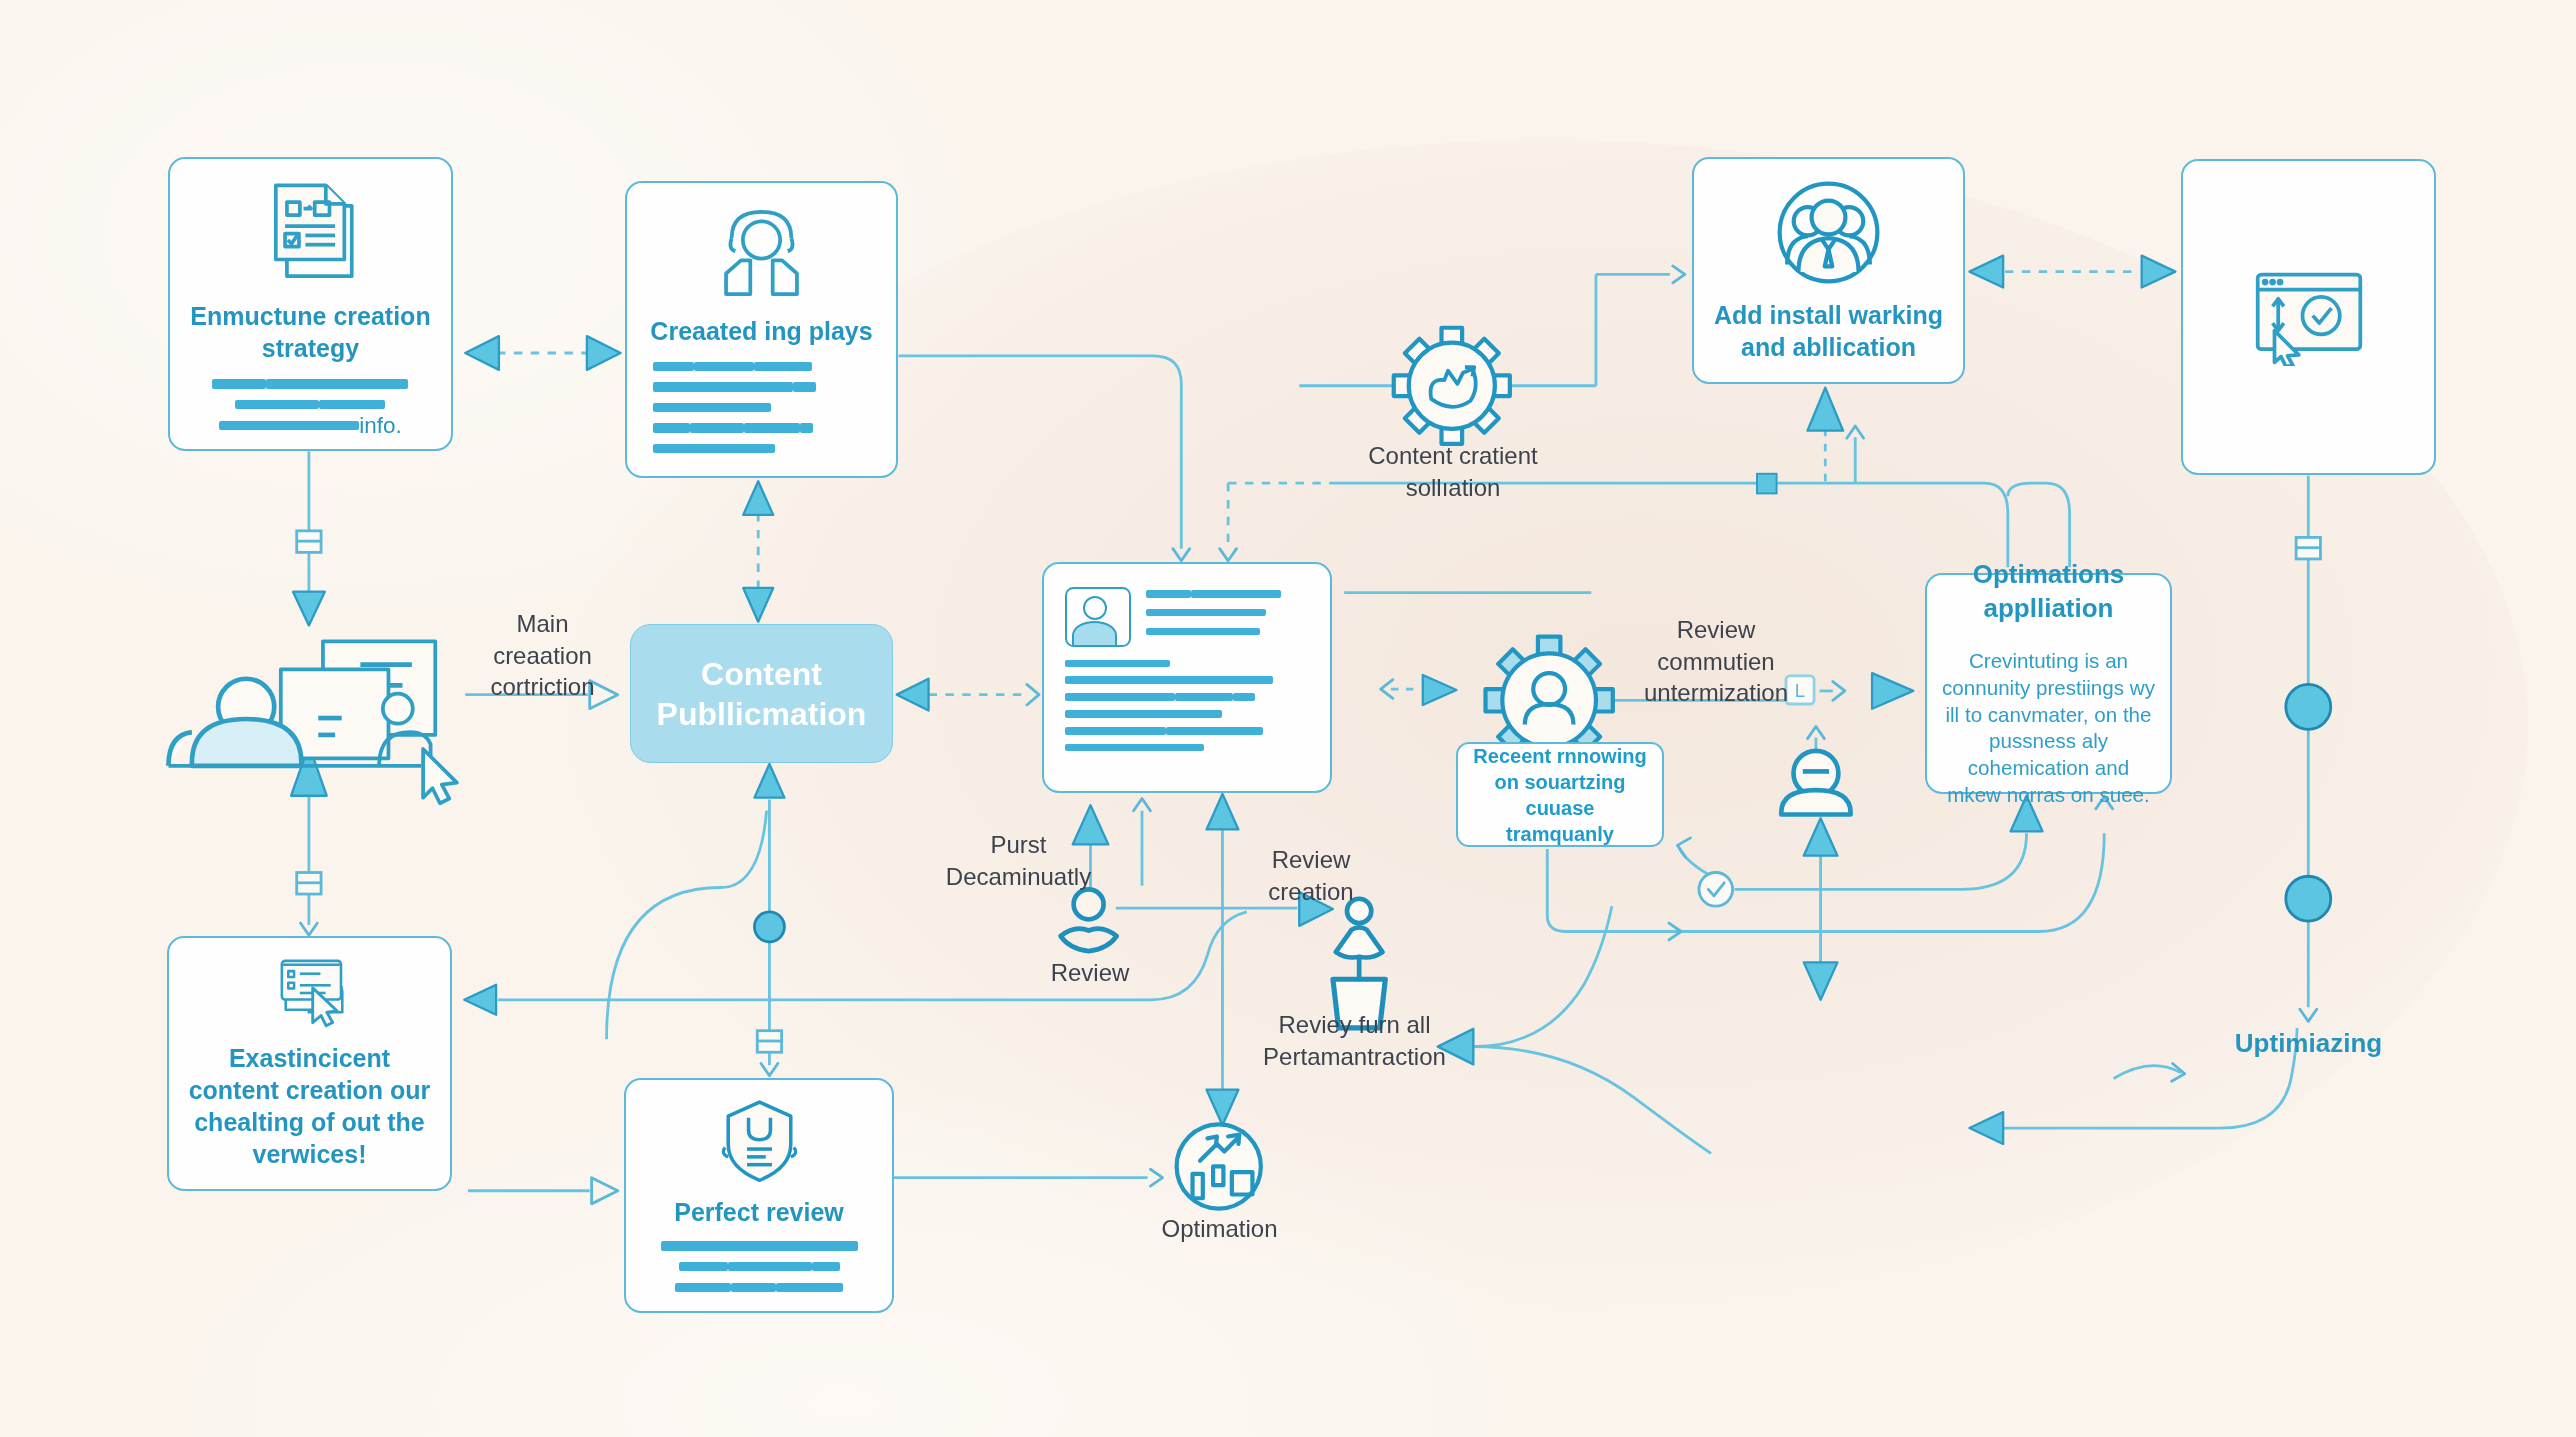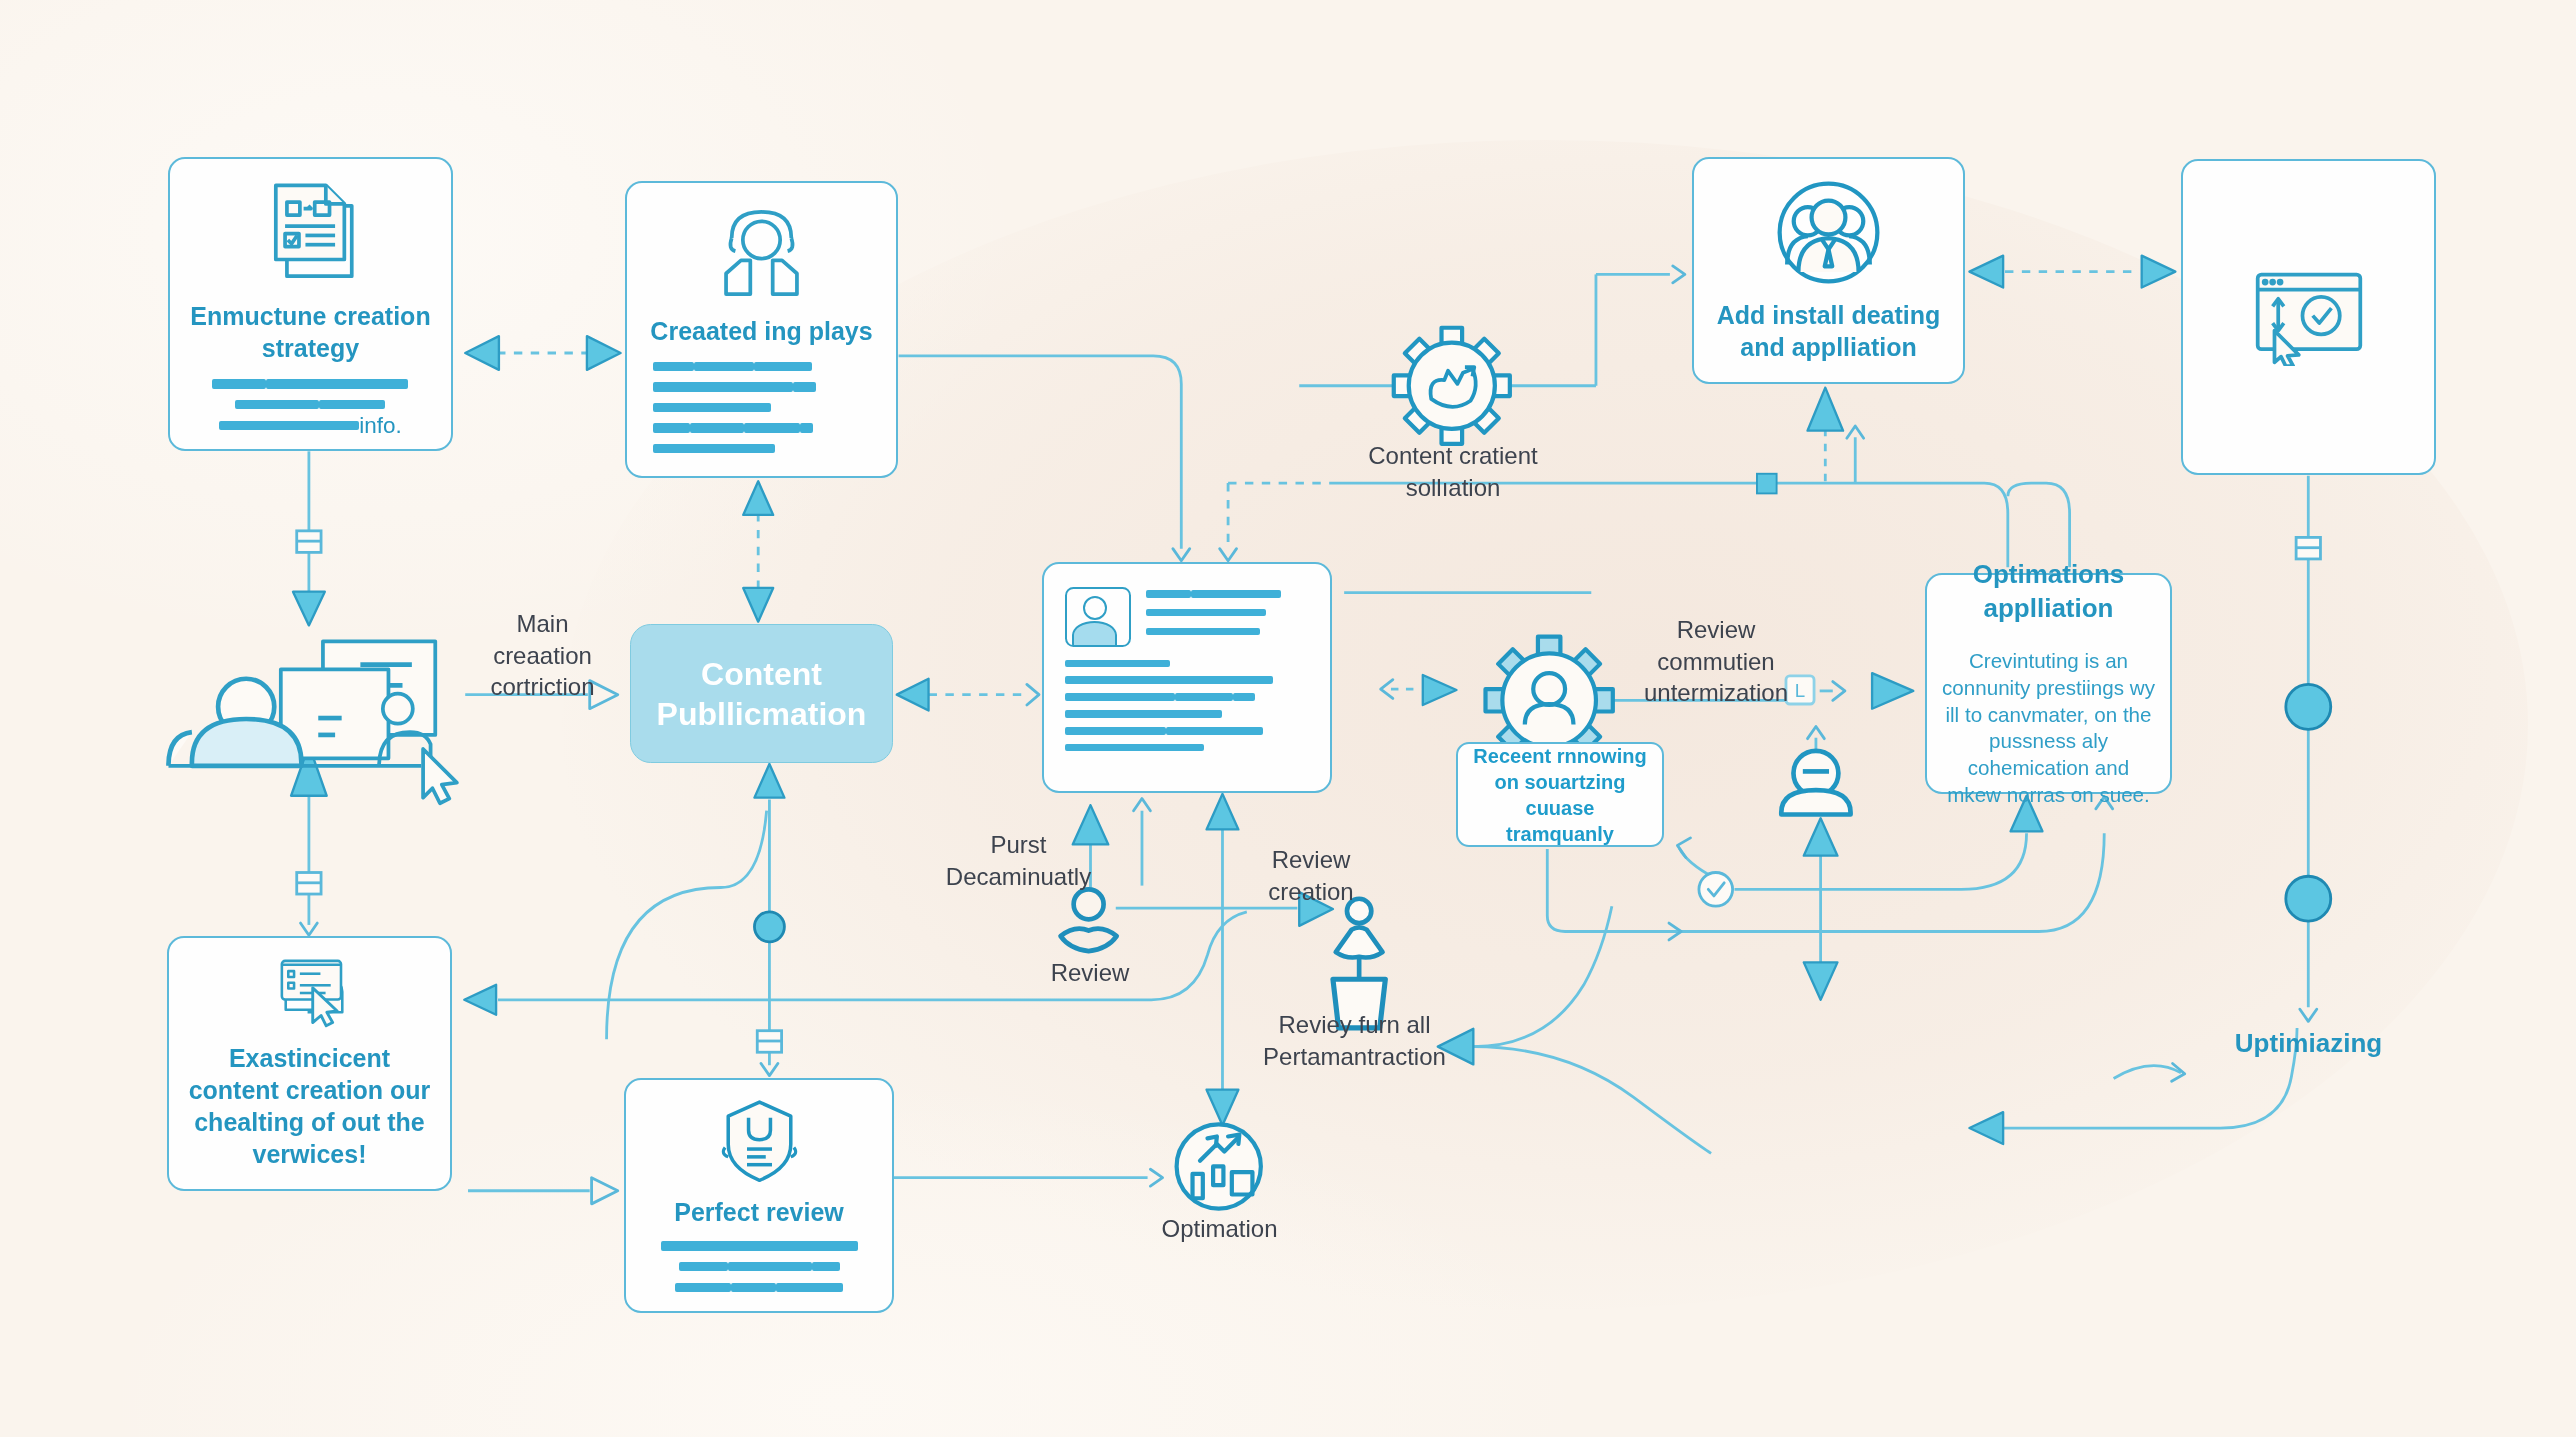--- a/index.html
+++ b/index.html
@@ -343,21 +343,21 @@
       <circle cx="58" cy="58" r="52"></circle>
       <circle cx="36" cy="46" r="15"></circle>
         <circle cx="80" cy="46" r="15"></circle>
       <circle cx="58" cy="42" r="18" fill="#fdfaf6"></circle>
       <path d="M14 92 Q14 64 36 62"></path>
         <path d="M102 92 Q102 64 80 62"></path>
       <path d="M26 100 Q26 66 58 64 Q90 66 90 100" fill="#fdfaf6"></path>
       <path d="M50 64 L58 76 L66 64"></path>
         <path d="M58 76 L54 94 H62 Z"></path>
     </svg>
-    <div class="node-title">Add install deating and applliation</div>
+    <div class="node-title">Add install warking and abllication</div>
   </div>
 
   <div class="node" style="left:2181px;top:159px;width:255px;height:316px;gap:13px;padding:17px 13px;">
     <svg width="118" height="97" viewBox="0 0 126 104" fill="none" stroke="#2f9fc6" stroke-width="4" stroke-linejoin="round">
       <rect x="8" y="6" width="110" height="80" rx="4" fill="#fdfaf6"></rect>
       <line x1="8" y1="22" x2="118" y2="22"></line>
       <circle cx="16" cy="14" r="1.6" fill="#2f9fc6"></circle>
         <circle cx="24" cy="14" r="1.6" fill="#2f9fc6"></circle>
         <circle cx="32" cy="14" r="1.6" fill="#2f9fc6"></circle>
       <line x1="30" y1="34" x2="30" y2="64"></line>

